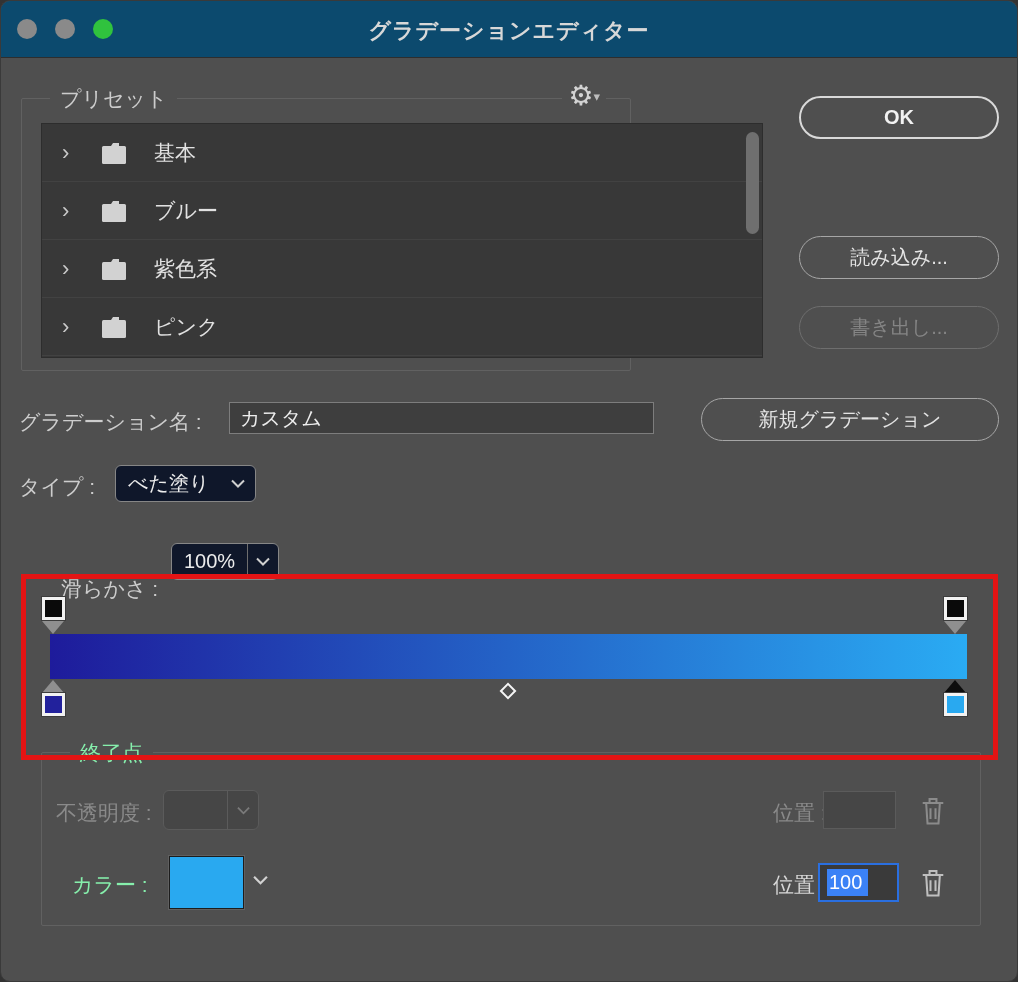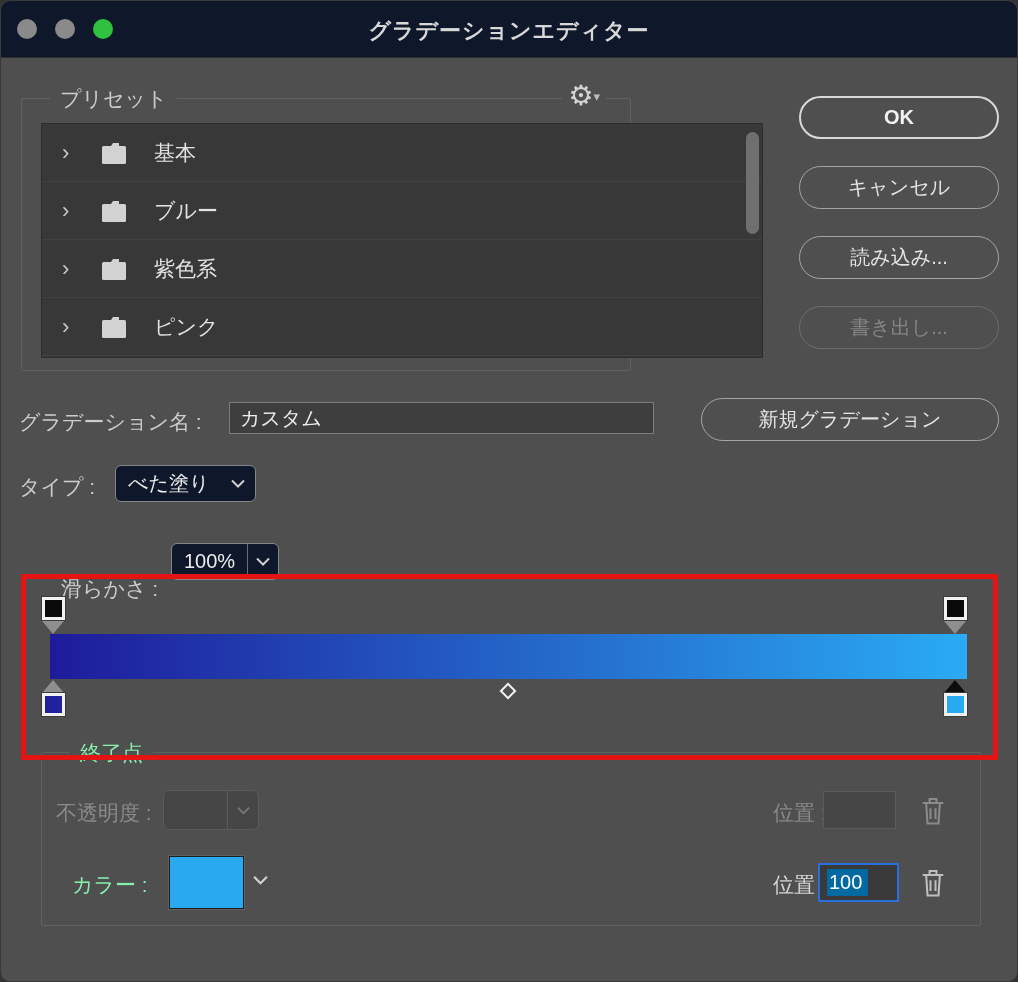--- a/index.html
+++ b/index.html
@@ -6,21 +6,21 @@
   html,body { width:1018px; height:982px; background:#333; }
   body { font-family:"Liberation Sans","DejaVu Sans",sans-serif; }
   #window {
     position:relative; width:1018px; height:982px;
     background:#4f4f4f; border-radius:10px; overflow:hidden;
     border:1px solid #3a3a3a;
   }
   
   #titlebar {
     position:absolute; left:0; top:0; width:100%; height:57px;
-    background:#0f172a; border-bottom:1px solid #2e2e2e;
+    background:#0c4a6e; border-bottom:1px solid #2e2e2e;
   }
   .tl { position:absolute; top:18px; width:20px; height:20px; border-radius:50%; }
   #title {
     position:absolute; left:0; right:0; top:15px; text-align:center;
     color:#d8d8d8; font-size:22px; font-weight:bold; letter-spacing:1px;
   }
   
   .fset { position:absolute; border:1px solid #616161; border-radius:2px; }
   .fset .legend {
     position:absolute; top:-14px; left:28px; background:#4f4f4f;
@@ -95,21 +95,21 @@
   
   .dim { color:#8a8a8a !important;text-align:right; }
   .combo.disabled { border:1px solid #5b5b5b; background:#464646; cursor:default; }
   .combo.disabled .dd { border-left:1px solid #5b5b5b; color:#7a7a7a; }
   .txtbox.disabled { border:1px solid #5b5b5b; background:#464646; }
   #pos-input {
     position:absolute; left:817px; top:862px; width:81px; height:39px;
     background:#3a3a3a; border:2px solid #2a6fe0; display:flex; align-items:center;
     padding-left:7px; font-size:20px; color:#fff; cursor:text;
   }
-  #pos-input .sel { background:#0369a1; padding:2px 6px 2px 2px; }
+  #pos-input .sel { background:#3b82f6; padding:2px 6px 2px 2px; }
   .trash { position:absolute; width:28px; height:32px; cursor:pointer; }
   .trash svg { display:block; }
   #color-swatch {
     position:absolute; left:168px; top:855px; width:75px; height:53px;
     border:1px solid #1d1d1d; box-shadow:0 0 0 1px #606060; cursor:pointer;
   }
   .small-caret { position:absolute; color:#d2d2d2; }
   .folder-icon svg, .chev-right svg { display:block; }
 </style>
 </head>
@@ -167,21 +167,20 @@
               <rect x="2" y="6" width="24" height="18" rx="1.5" fill="#d2d2d2"></rect>
             </svg>
         </span>
         <span class="label">ピンク</span>
       </div>
       <div id="scroll-thumb"></div>
     </div>
   </div>
 
   <button class="pill" id="btn-ok" style="top:95px">OK</button>
-  <button class="pill" style="top:165px">キャンセル</button>
   <button class="pill" style="top:235px">読み込み...</button>
   <button class="pill" id="btn-export" style="top:305px">書き出し...</button>
 
   <span class="lbl" style="left:18px; top:407px;">グラデーション名 :</span>
   <input class="txtbox" style="left: 228px; top: 401px; width: 425px; height: 32px;" value="カスタム">
   <button class="pill" style="left:700px; top:397px; width:298px;">新規グラデーション</button>
 
   <span class="lbl" style="left:18px; top:472px;">タイプ :</span>
   <div class="combo noline" style="left:114px; top:464px; height:37px;">
     <span class="val">べた塗り</span>

